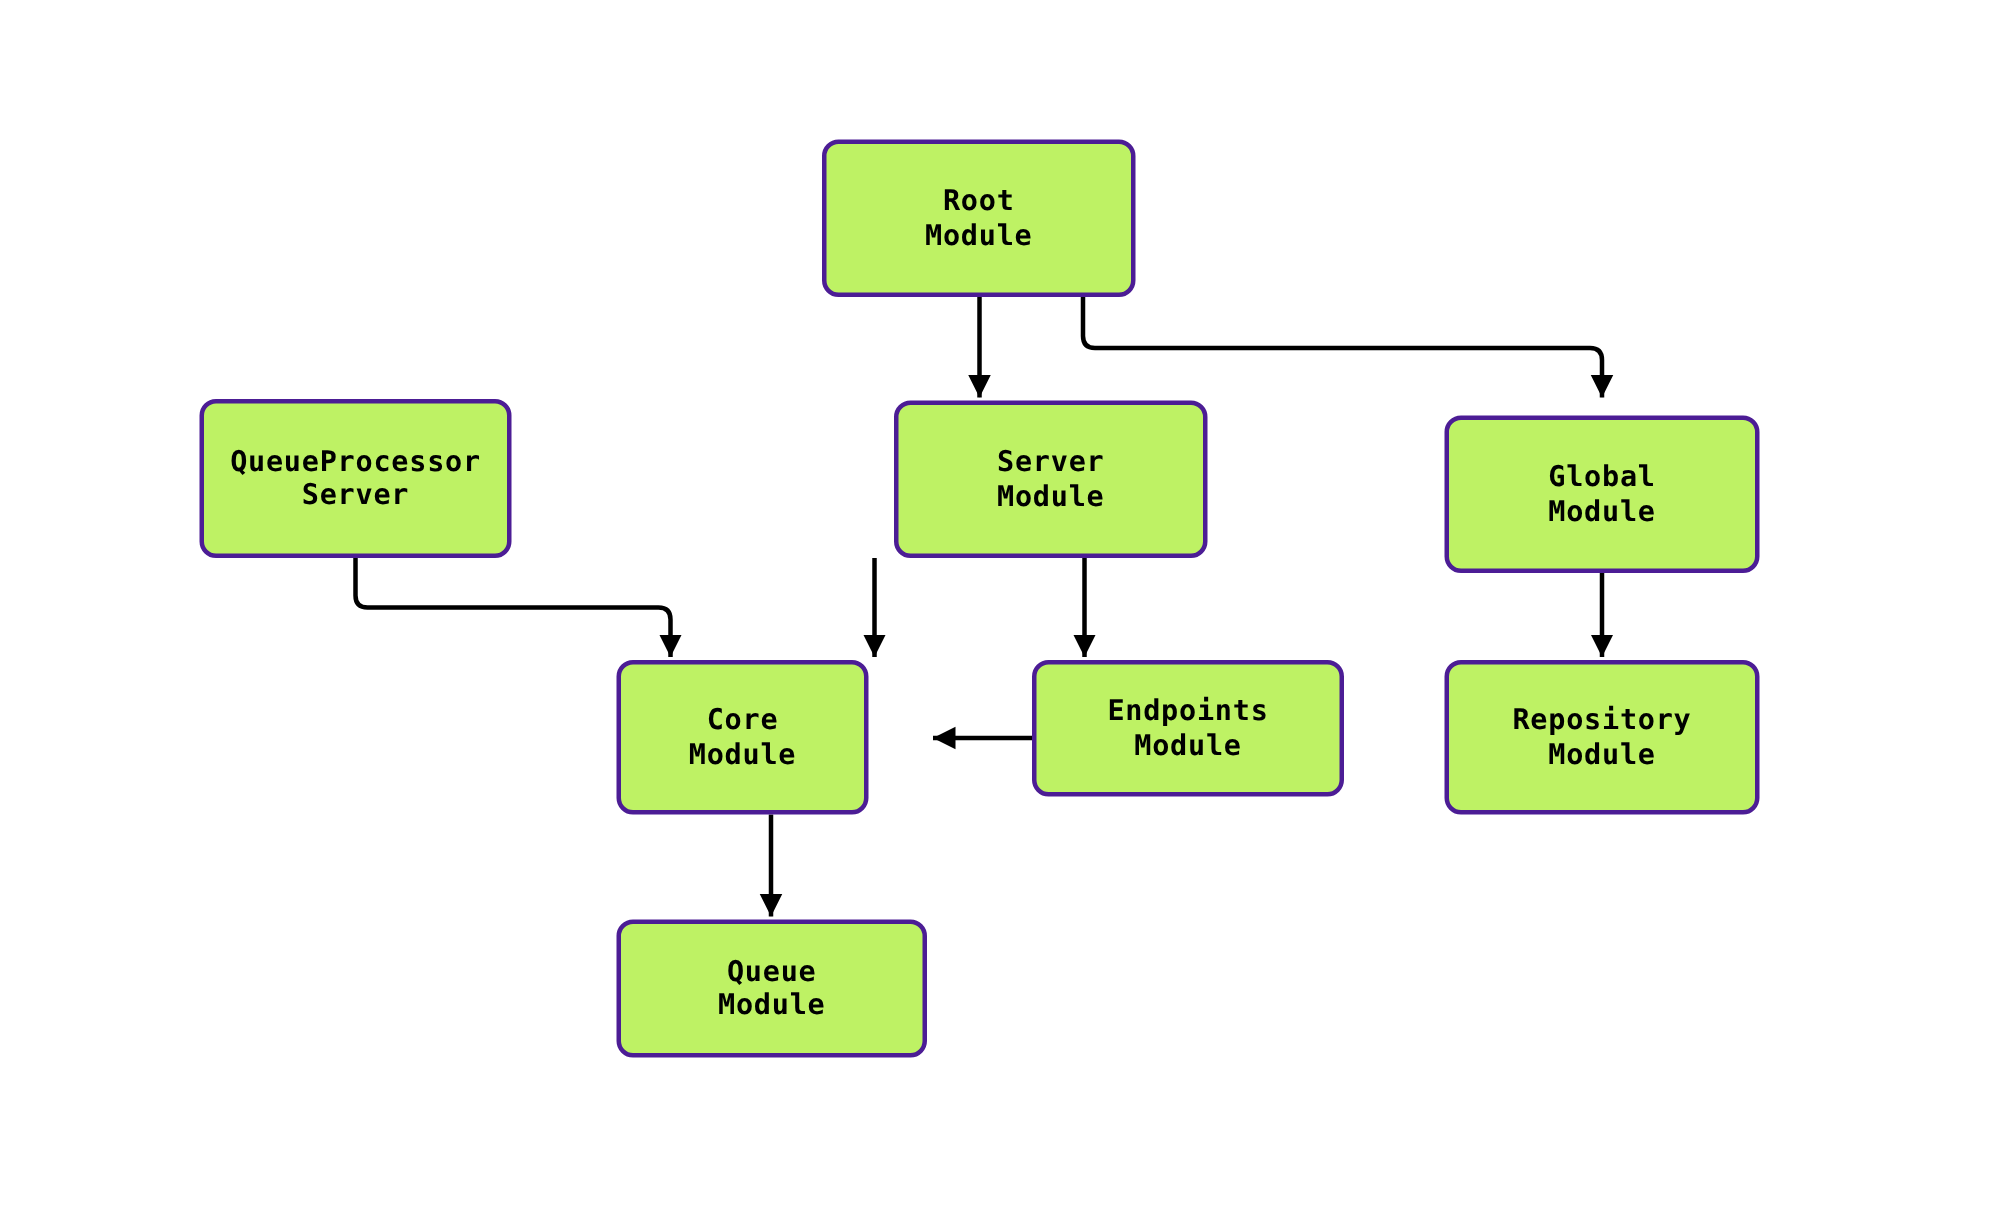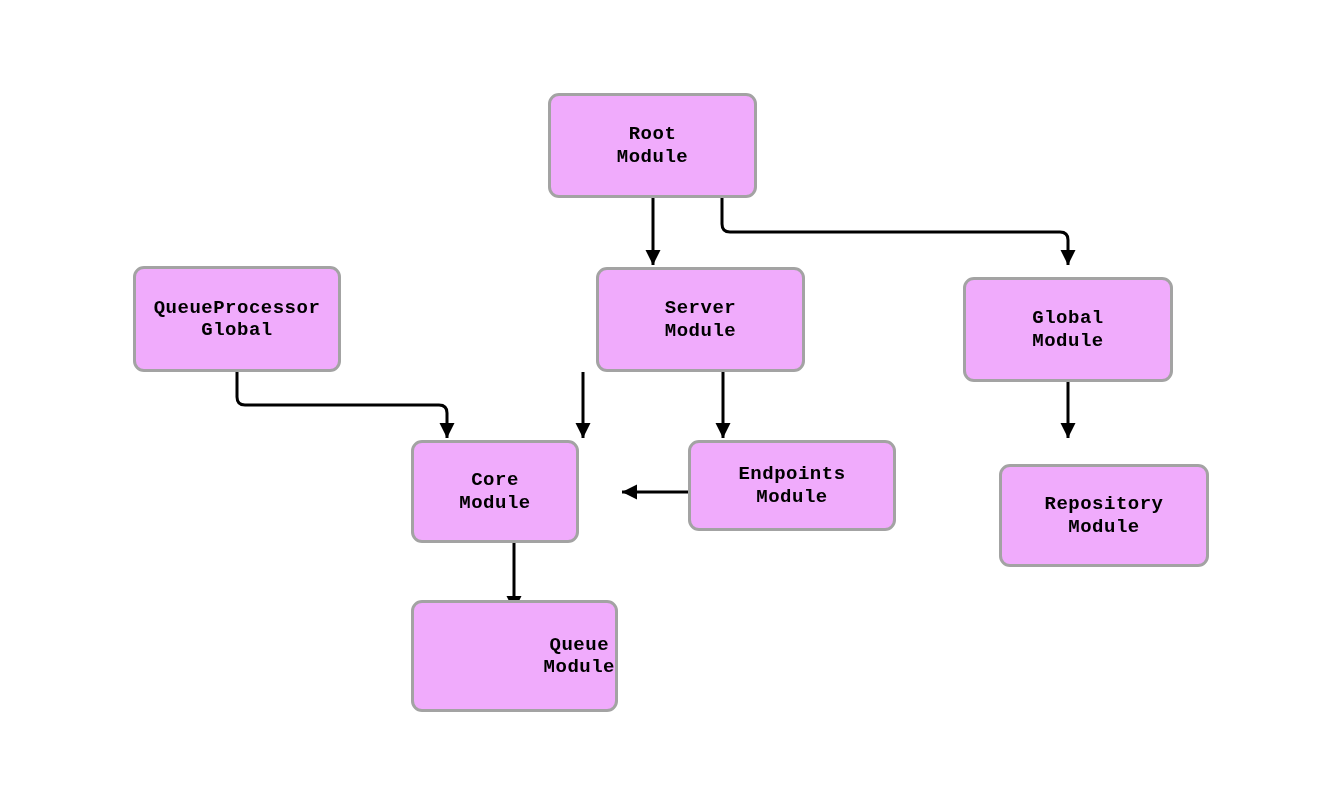--- a/index.html
+++ b/index.html
@@ -18,46 +18,45 @@
   .edges {
     position: absolute;
     left: 0;
     top: 0;
     width: 1337px;
     height: 809px;
   }
   .node {
     position: absolute;
     box-sizing: border-box;
-    background: #f0abfc;
-    border: 3px solid #a3a3a3;
+    background: #bef264;
+    border: 3px solid #4c1d95;
     border-radius: 11px;
     display: flex;
     align-items: center;
     justify-content: center;
     text-align: center;
-    font-family: Liberation Mono, monospace;
   }
   .node .label {
     font-size: 19px;
     font-weight: bold;
     color: #000000;
     line-height: 1.18;
     white-space: pre-line;
     letter-spacing: 0.5px;
   }
   
   #n-root        { left: 548px; top:  93px; width: 209px; height: 105px; }
   #n-queueproc   { left: 133px; top: 266px; width: 208px; height: 106px; }
   #n-server      { left: 548px; top: 267px; width: 209px; height: 105px; margin-left: 48px; }
   #n-global      { left: 963px; top: 277px; width: 210px; height: 105px; }
   #n-core        { left: 411px; top: 440px; width: 168px; height: 103px; }
   #n-endpoints   { left: 688px; top: 440px; width: 208px; height: 91px; }
-  #n-repository  { left: 963px; top: 464px; width: 210px; height: 103px; margin-left: 36px; }
-  #n-queue       { left: 411px; top: 600px; width: 207px; height: 112px; justify-content: flex-end; }
+  #n-repository  { left: 963px; top: 440px; width: 210px; height: 103px; }
+  #n-queue       { left: 411px; top: 613px; width: 207px; height: 92px; }
 </style>
 </head>
 <body>
 
 <div class="canvas">
 
   <svg class="edges" viewBox="0 0 1337 809" xmlns="http://www.w3.org/2000/svg">
     <defs>
       <marker id="arrow" viewBox="0 0 10 10" refX="10" refY="5" markerWidth="15" markerHeight="17" orient="auto-start-reverse" markerUnits="userSpaceOnUse">
         <path d="M0,0 L10,5 L0,10 z" fill="#000000"></path>
@@ -75,21 +74,21 @@
     </g>
   </svg>
 
   <div class="node" id="n-root">
     <span class="label">Root
 Module</span>
   </div>
 
   <div class="node" id="n-queueproc">
     <span class="label">QueueProcessor
-Global</span>
+Server</span>
   </div>
 
   <div class="node" id="n-server">
     <span class="label">Server
 Module</span>
   </div>
 
   <div class="node" id="n-global">
     <span class="label">Global
 Module</span>

